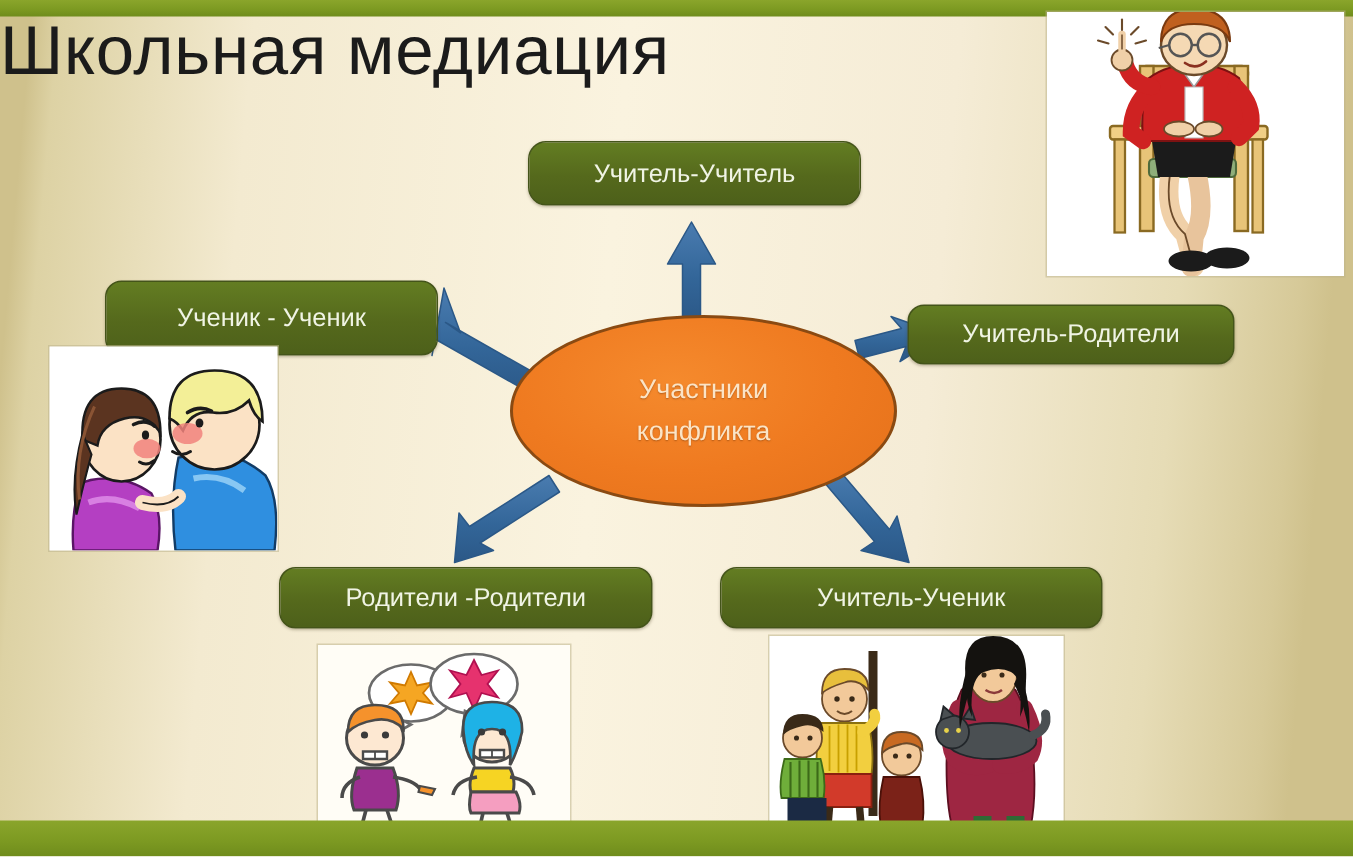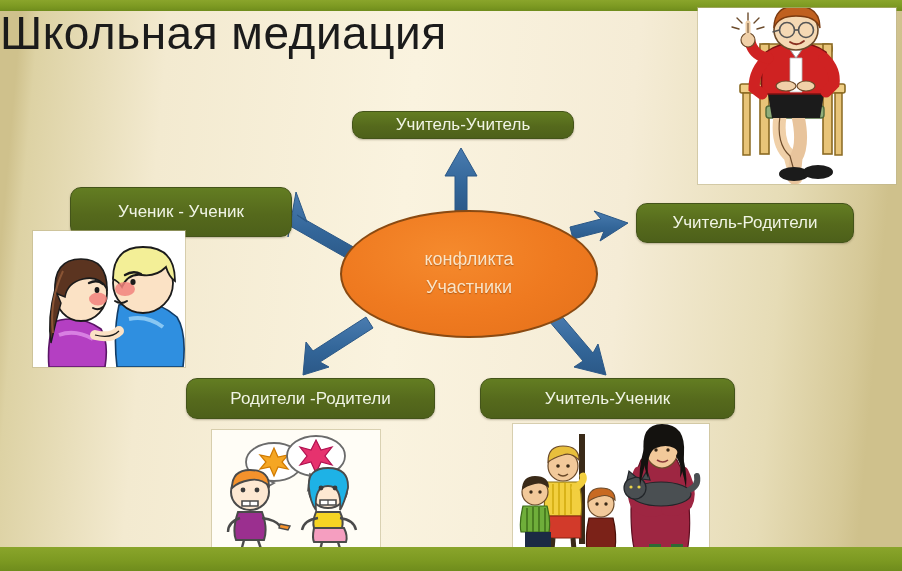--- a/index.html
+++ b/index.html
@@ -85,23 +85,23 @@
     color: #f0f4e4;
     font-size: 17px;
     display: flex;
     align-items: center;
     justify-content: center;
     box-sizing: border-box;
     box-shadow: 0 1px 2px rgba(80,70,40,0.35);
     white-space: nowrap;
     padding: 0 14px;
   }
-  .node.teacher-teacher { left: 352px; top: 111px; width: 222px; height: 28px; }
+  .node.teacher-teacher { left: 352px; top: 94px; width: 222px; height: 43px; border-radius: 12px; }
   .node.student-student { left: 70px;  top: 187px; width: 222px; height: 50px; }
-  .node.teacher-parent  { left: 636px; top: 203px; width: 218px; height: 40px; }
+  .node.teacher-parent  { left: 605px; top: 203px; width: 218px; height: 40px; }
   .node.parent-parent   { left: 186px; top: 378px; width: 249px; height: 41px; }
   .node.teacher-student { left: 480px; top: 378px; width: 255px; height: 41px; }
 
   
   .photo {
     position: absolute;
     background: #ffffff;
     overflow: hidden;
     box-shadow: 0 0 0 1px rgba(190,180,140,0.55);
   }
@@ -145,22 +145,22 @@
     <g>
       <polygon fill="url(#blueGrad)" stroke="#2b5887" stroke-width="1" stroke-linejoin="round" points="303,375 306,342 313,351 366,317 373,328 320,362 329,367"></polygon>
     </g>
 
     <g>
       <polygon fill="url(#blueGrad)" stroke="#2b5887" stroke-width="1" stroke-linejoin="round" points="606,375 574,367 583,361 549,321 559,313 593,353 598,344"></polygon>
     </g>
   </svg>
 
   <div class="center-node">
+    <span>Участники</span>
     <span>конфликта</span>
-    <span>Участники</span>
   </div>
 
   <div class="node teacher-teacher">
     <span>Учитель-Учитель</span>
   </div>
   <div class="node student-student">
     <span>Ученик - Ученик</span>
   </div>
   <div class="node teacher-parent">
     <span>Учитель-Родители</span>

